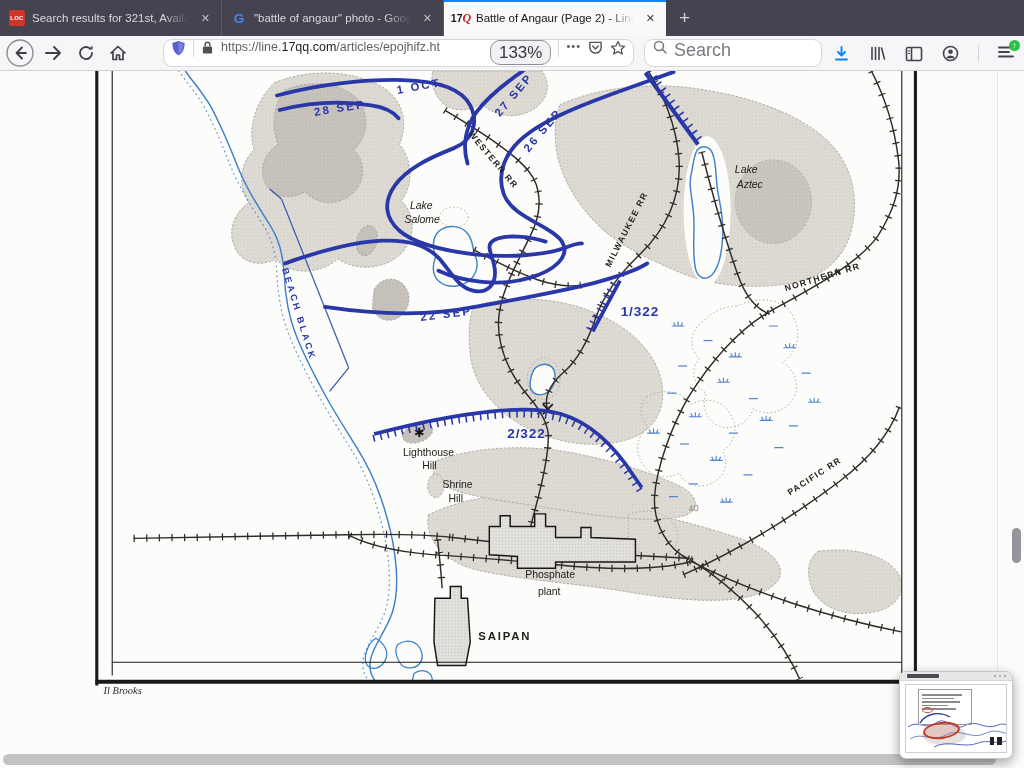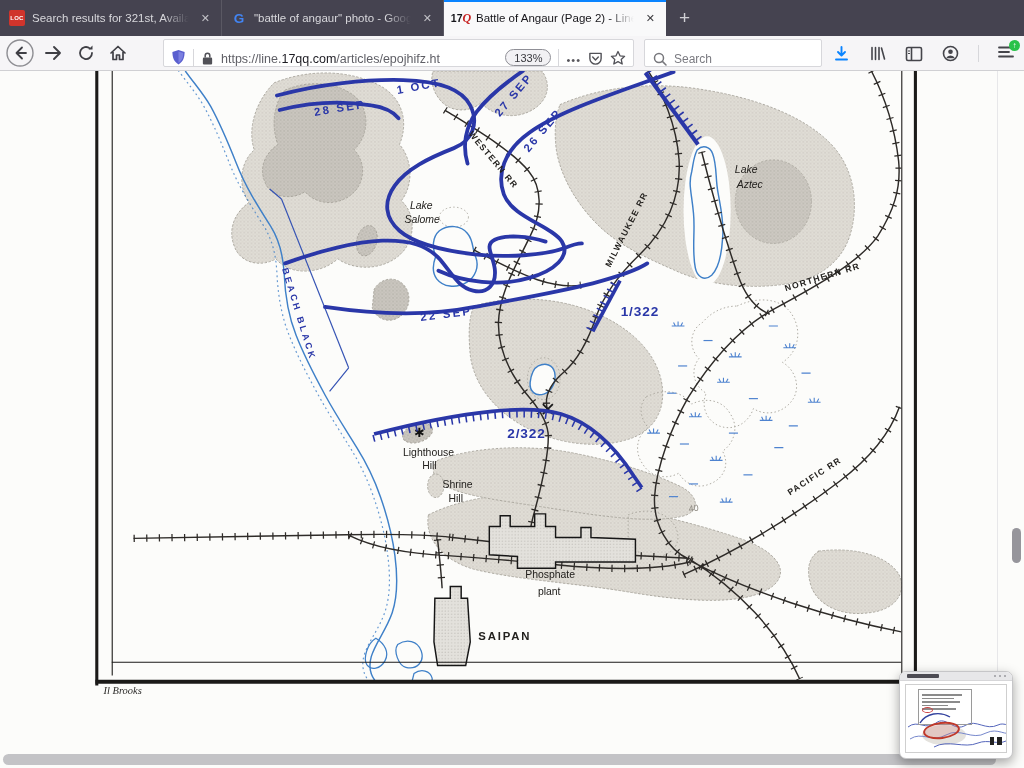--- a/index.html
+++ b/index.html
@@ -22,34 +22,34 @@
   .fav-g{color:#4285f4;font-weight:700;font-size:13.5px;}
   .fav-17q{white-space:nowrap;}
   .fav-17q .n17{font-weight:800;font-size:10.5px;color:#15151a;}
   .fav-17q .q{font-family:"Liberation Serif",serif;font-style:italic;font-weight:700;font-size:12px;color:#c72222;}
   .newtab{color:#cfcfd4;font-size:19px;display:flex;align-items:center;padding:0 13px;}
 
   
   .navbar{position:absolute;left:0;top:36px;width:1024px;height:35px;background:#f6f5f7;
           border-bottom:1px solid #d0d0d3;display:flex;align-items:center;box-sizing:border-box;}
   .nbtn{display:flex;align-items:center;justify-content:center;}
-  .field{height:28px;background:#fff;border:1px solid #d7d7db;border-radius:2px;display:flex;
-         align-items:flex-end;box-sizing:border-box;}
+  .field{height:28px;background:#fff;border:1px solid #d7d7db;border-radius:9px;display:flex;
+         align-items:flex-start;box-sizing:border-box;}
   .urlbar{position:absolute;left:163px;top:3px;width:471px;padding:0 7px;gap:7px;}
   .vsep{width:1px;height:17px;background:#d7d7db;flex:0 0 auto;}
   .urltext{font-size:12.5px;white-space:nowrap;overflow:hidden;flex:1;position:relative;}
   .urltext .dim{color:#5f5f66;}
   .urltext .dom{color:#1c1b22;}
   .urlfade{position:absolute;right:0;top:0;bottom:0;width:26px;
            background:linear-gradient(to right,rgba(255,255,255,0),#fff 85%);}
-  .zoompill{border:1px solid #8f8f96;border-radius:10px;font-size:11px;color:#38383d;
+  .zoompill{border:1px solid #8f8f96;border-radius:10px;font-size:17px;color:#38383d;
             padding:1.5px 8px;background:#f2f1f4;flex:0 0 auto;}
   .dots{color:#57565c;font-size:11px;letter-spacing:1px;flex:0 0 auto;}
   .searchbar{position:absolute;left:644px;top:3px;width:178px;padding:0 8px;gap:7px;}
-  .searchph{font-size:12px;color:#7a7a80;}
+  .searchph{font-size:18px;color:#7a7a80;}
   .rigroup{position:absolute;right:10px;top:0;height:35px;display:flex;align-items:center;gap:19px;}
   .badge{position:absolute;top:-5px;right:-6px;width:11px;height:11px;border-radius:50%;
          background:#2ac24a;color:#fff;font-size:8px;line-height:11px;text-align:center;font-weight:700;}
 
   
   .content{position:absolute;left:0;top:71px;width:1024px;height:697px;background:#fcfcfa;}
   .map-svg{position:absolute;left:0;top:0;}
   .pageedge{position:absolute;left:997px;top:0;width:1px;height:683px;background:#e7e7e9;}
 
   

